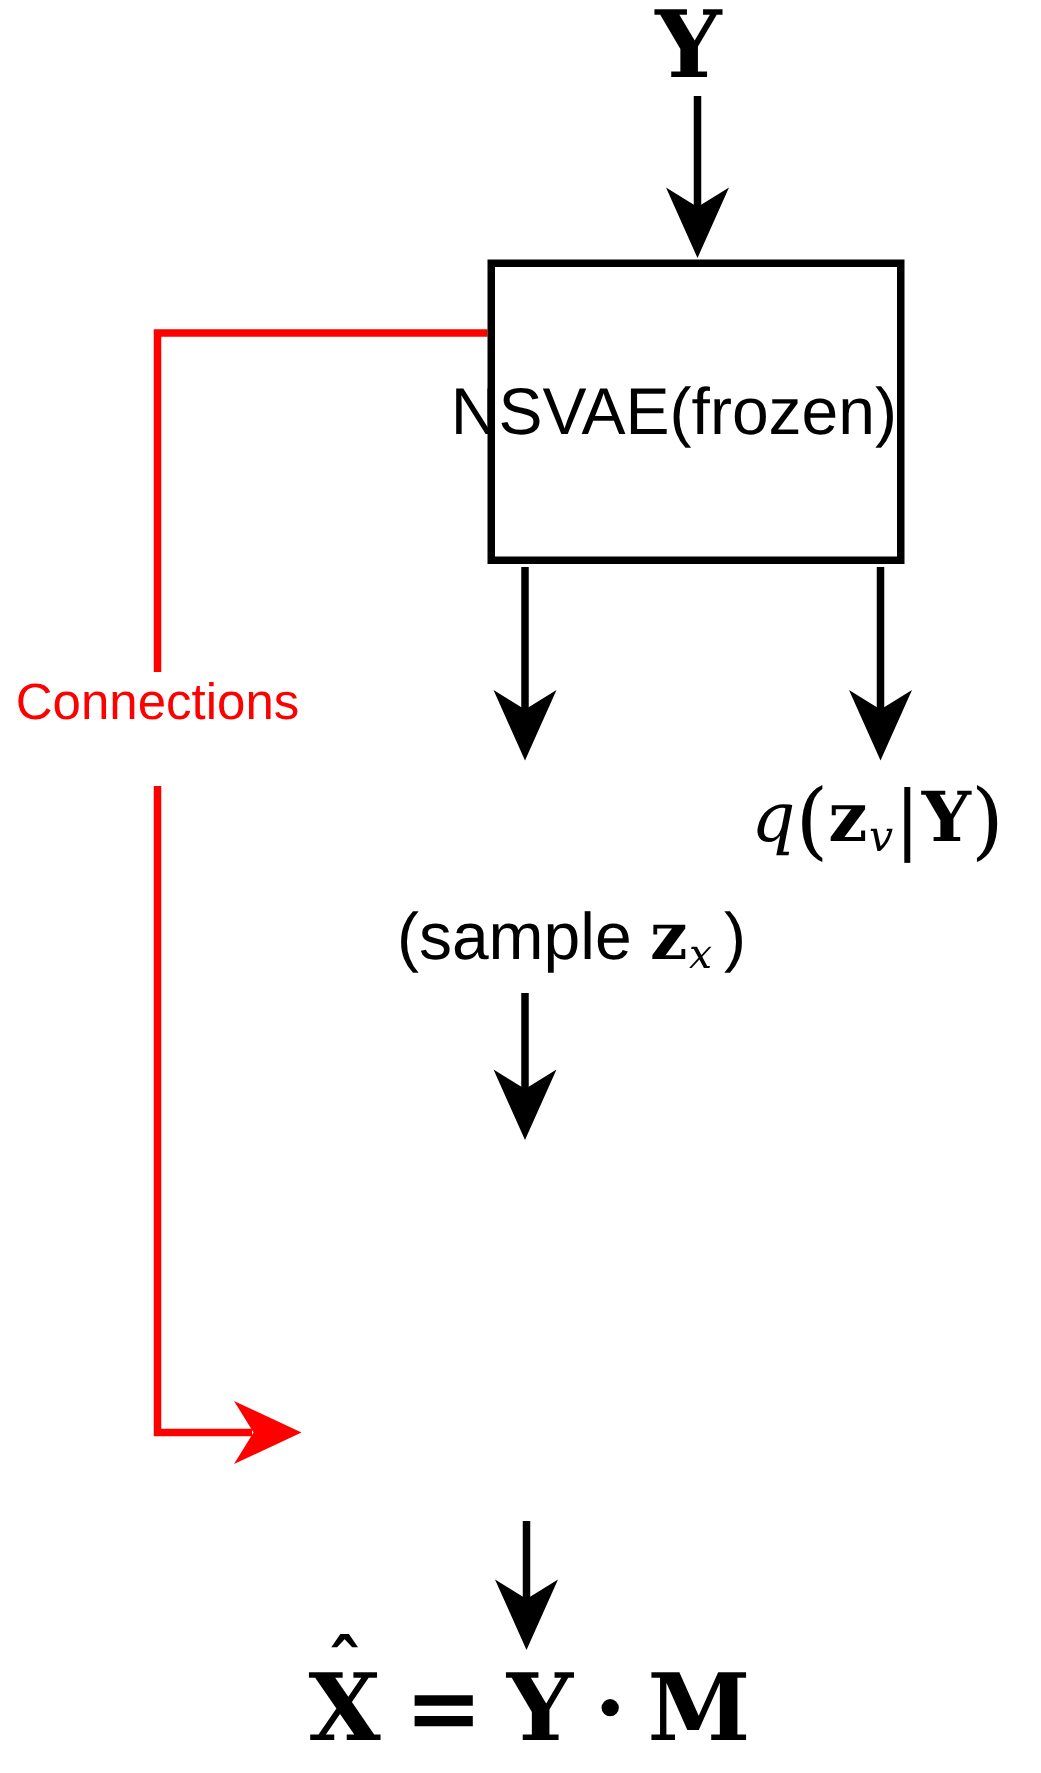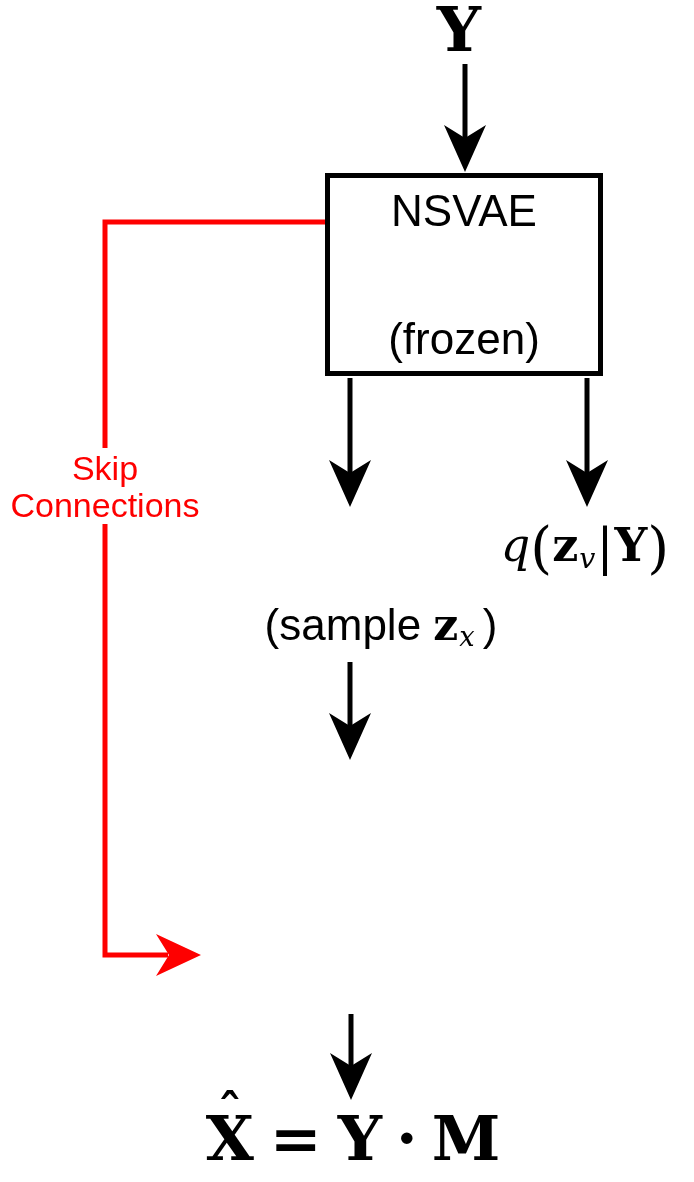--- a/index.html
+++ b/index.html
@@ -28,22 +28,22 @@
     left:399px;top:-6px;width:120px;
     text-align:center;
     font-family:"DejaVu Serif",serif;
     font-weight:bold;font-size:62px;line-height:1.15;
     color:var(--ink-black);
   }
 
   
   .node-box{
     box-sizing:border-box;
-    display:flex;flex-direction:column;
-    justify-content:space-between;align-items:center;
+    display:flex;flex-direction:row;
+    justify-content:flex-end;align-items:center;
     text-align:center;
     background:var(--bg);
   }
   .encoder-box{
     left:325px;top:173px;width:278px;height:203px;
     border:5px solid var(--ink-black);
     color:var(--ink-black);
     font-size:44px;line-height:65px;
   }
   .decoder-box{
@@ -146,21 +146,20 @@
   </svg>
 
   <div class="abs top-y">Y</div>
 
   <div class="abs node-box encoder-box">
     <div>NSVAE</div>
     <div>(frozen)</div>
   </div>
 
   <div class="abs skip-label">
-    <div>Skip</div>
     <div>Connections</div>
   </div>
 
 
   <div class="abs centered math posterior-right"><span class="mi">q</span><span class="paren">(</span><span class="mb">z</span><span class="sub">v</span><span class="bar">|</span><span class="mb">Y</span><span class="paren">)</span></div>
 
   <div class="abs centered sample-note"><span>(sample</span>&nbsp;<span class="serif mb">z</span><span class="serif sub">x</span><span class="close">)</span></div>
 
 
   <div class="abs centered output-formula"><span class="hat-wrap"><span class="hat">ˆ</span><span>X</span></span><span class="op-eq">=</span><span>Y</span><span class="op-dot">·</span><span>M</span></div>

